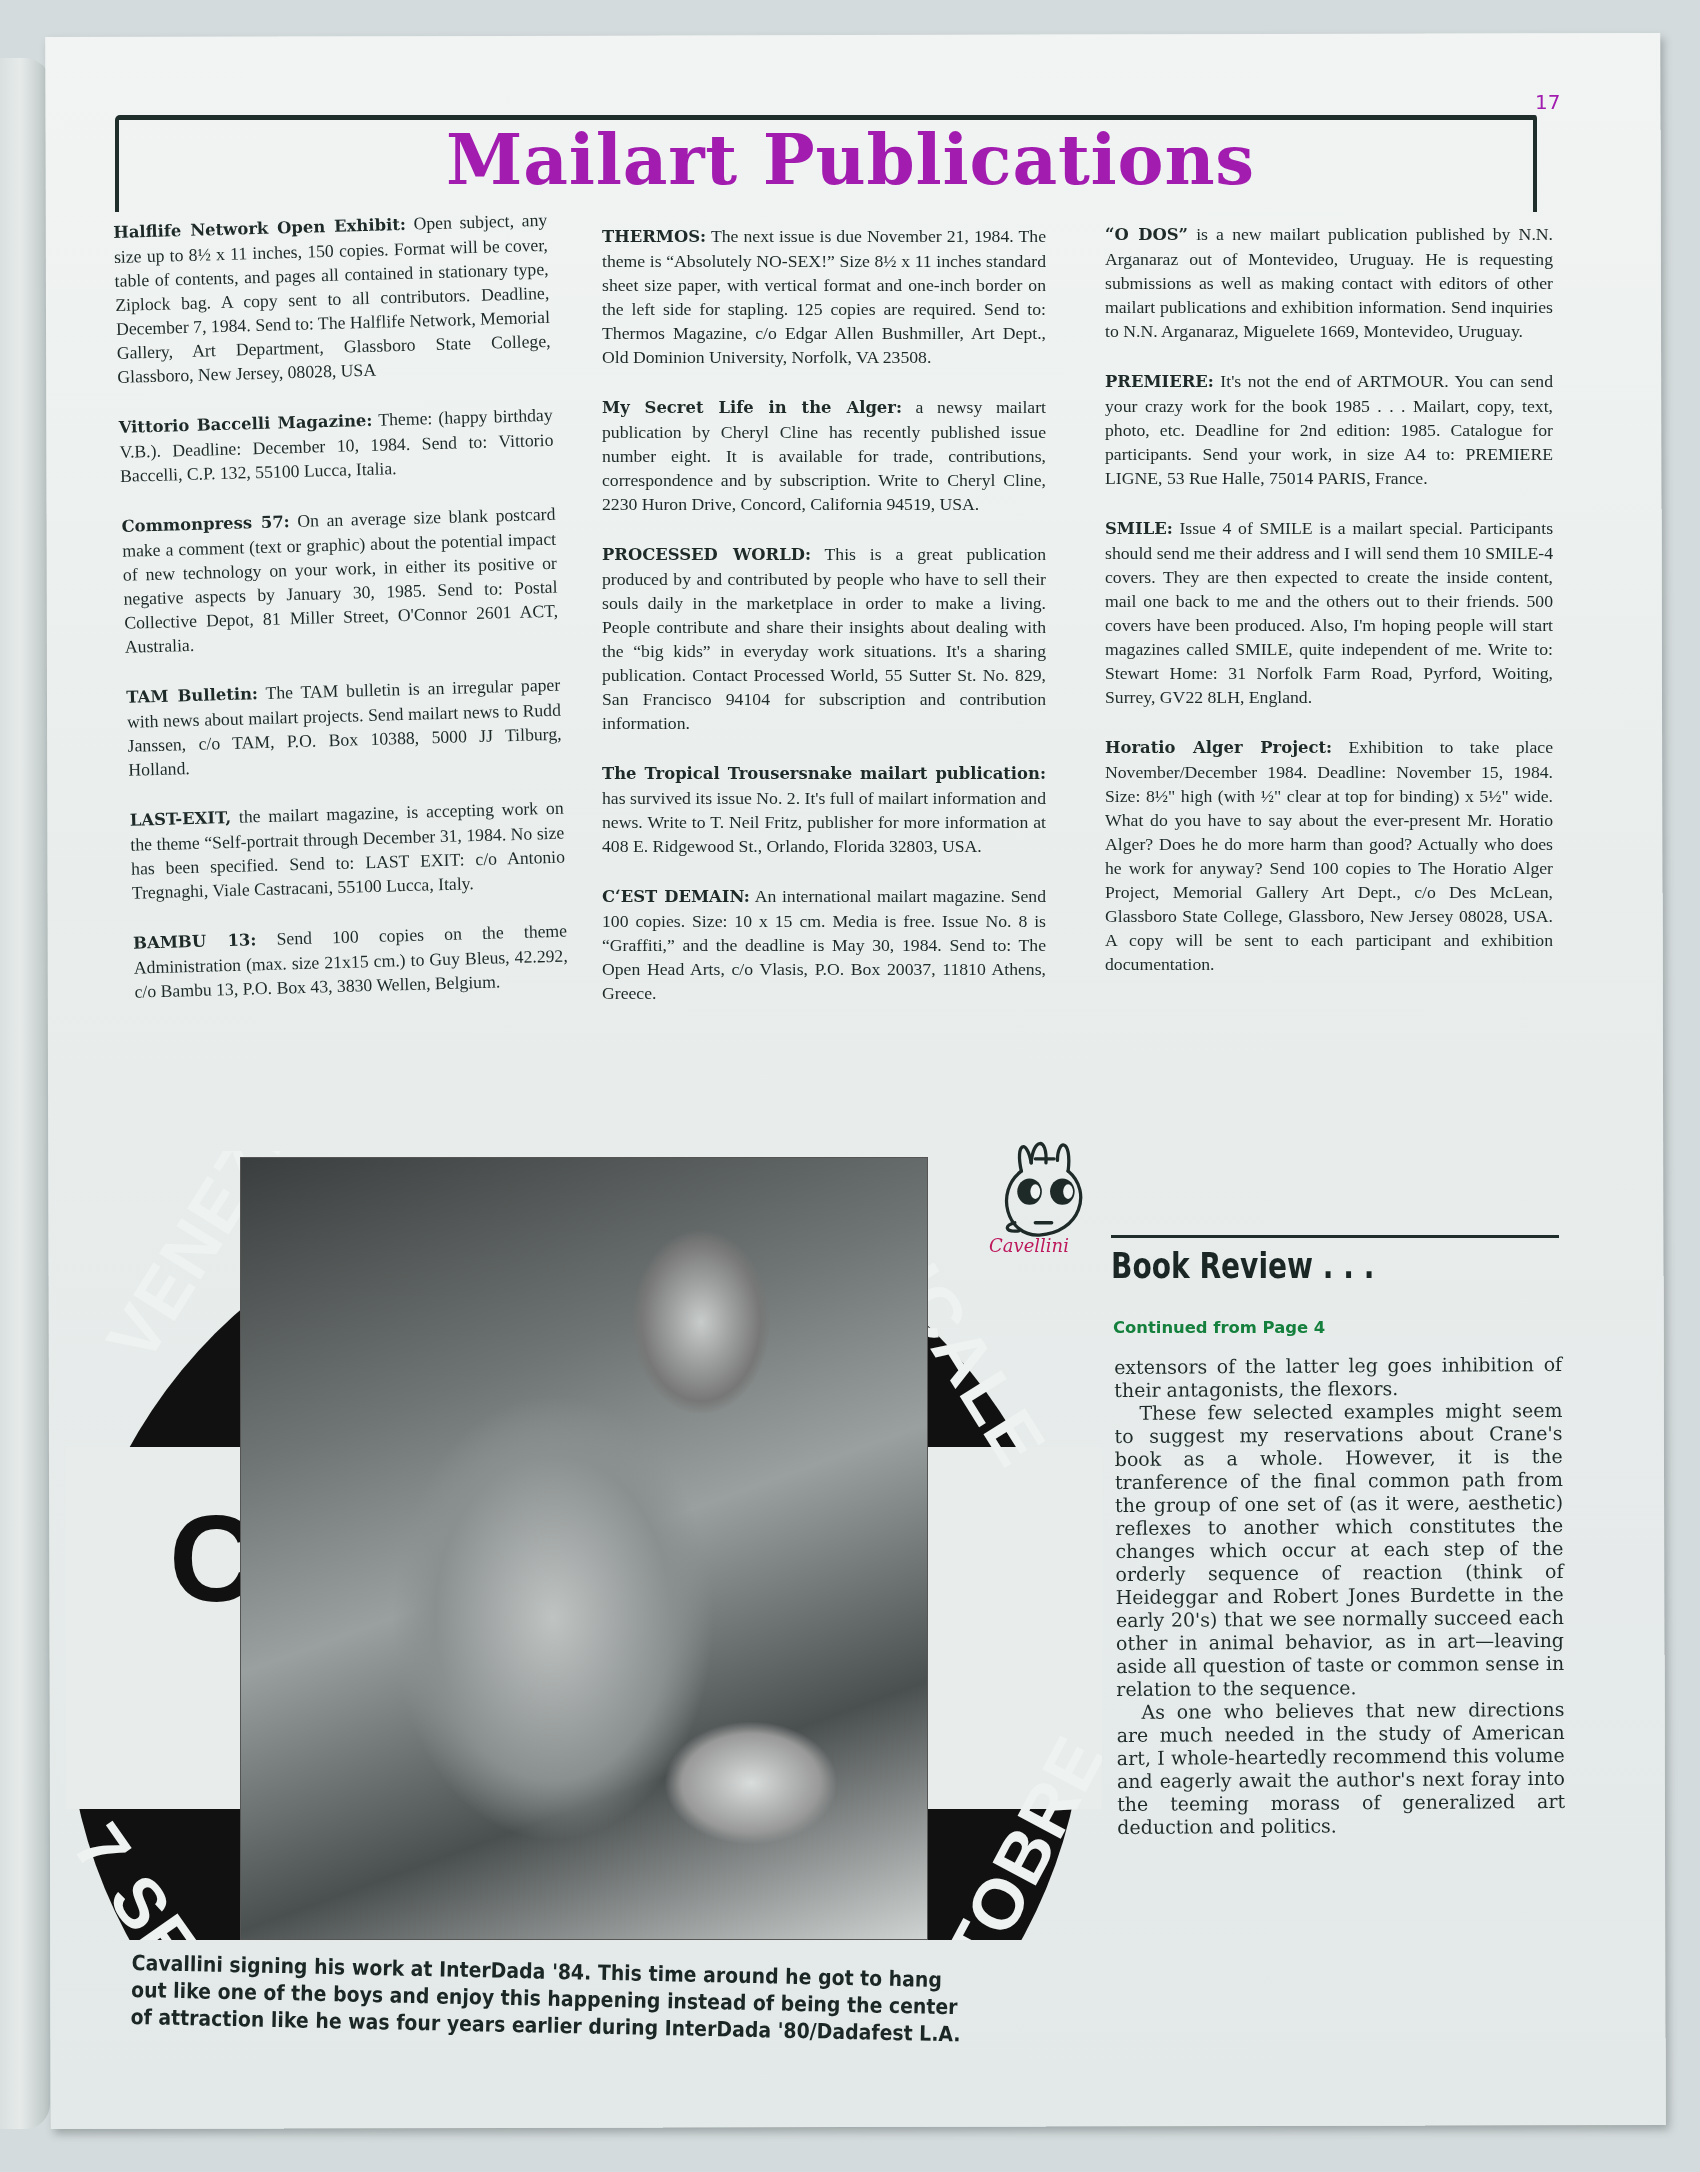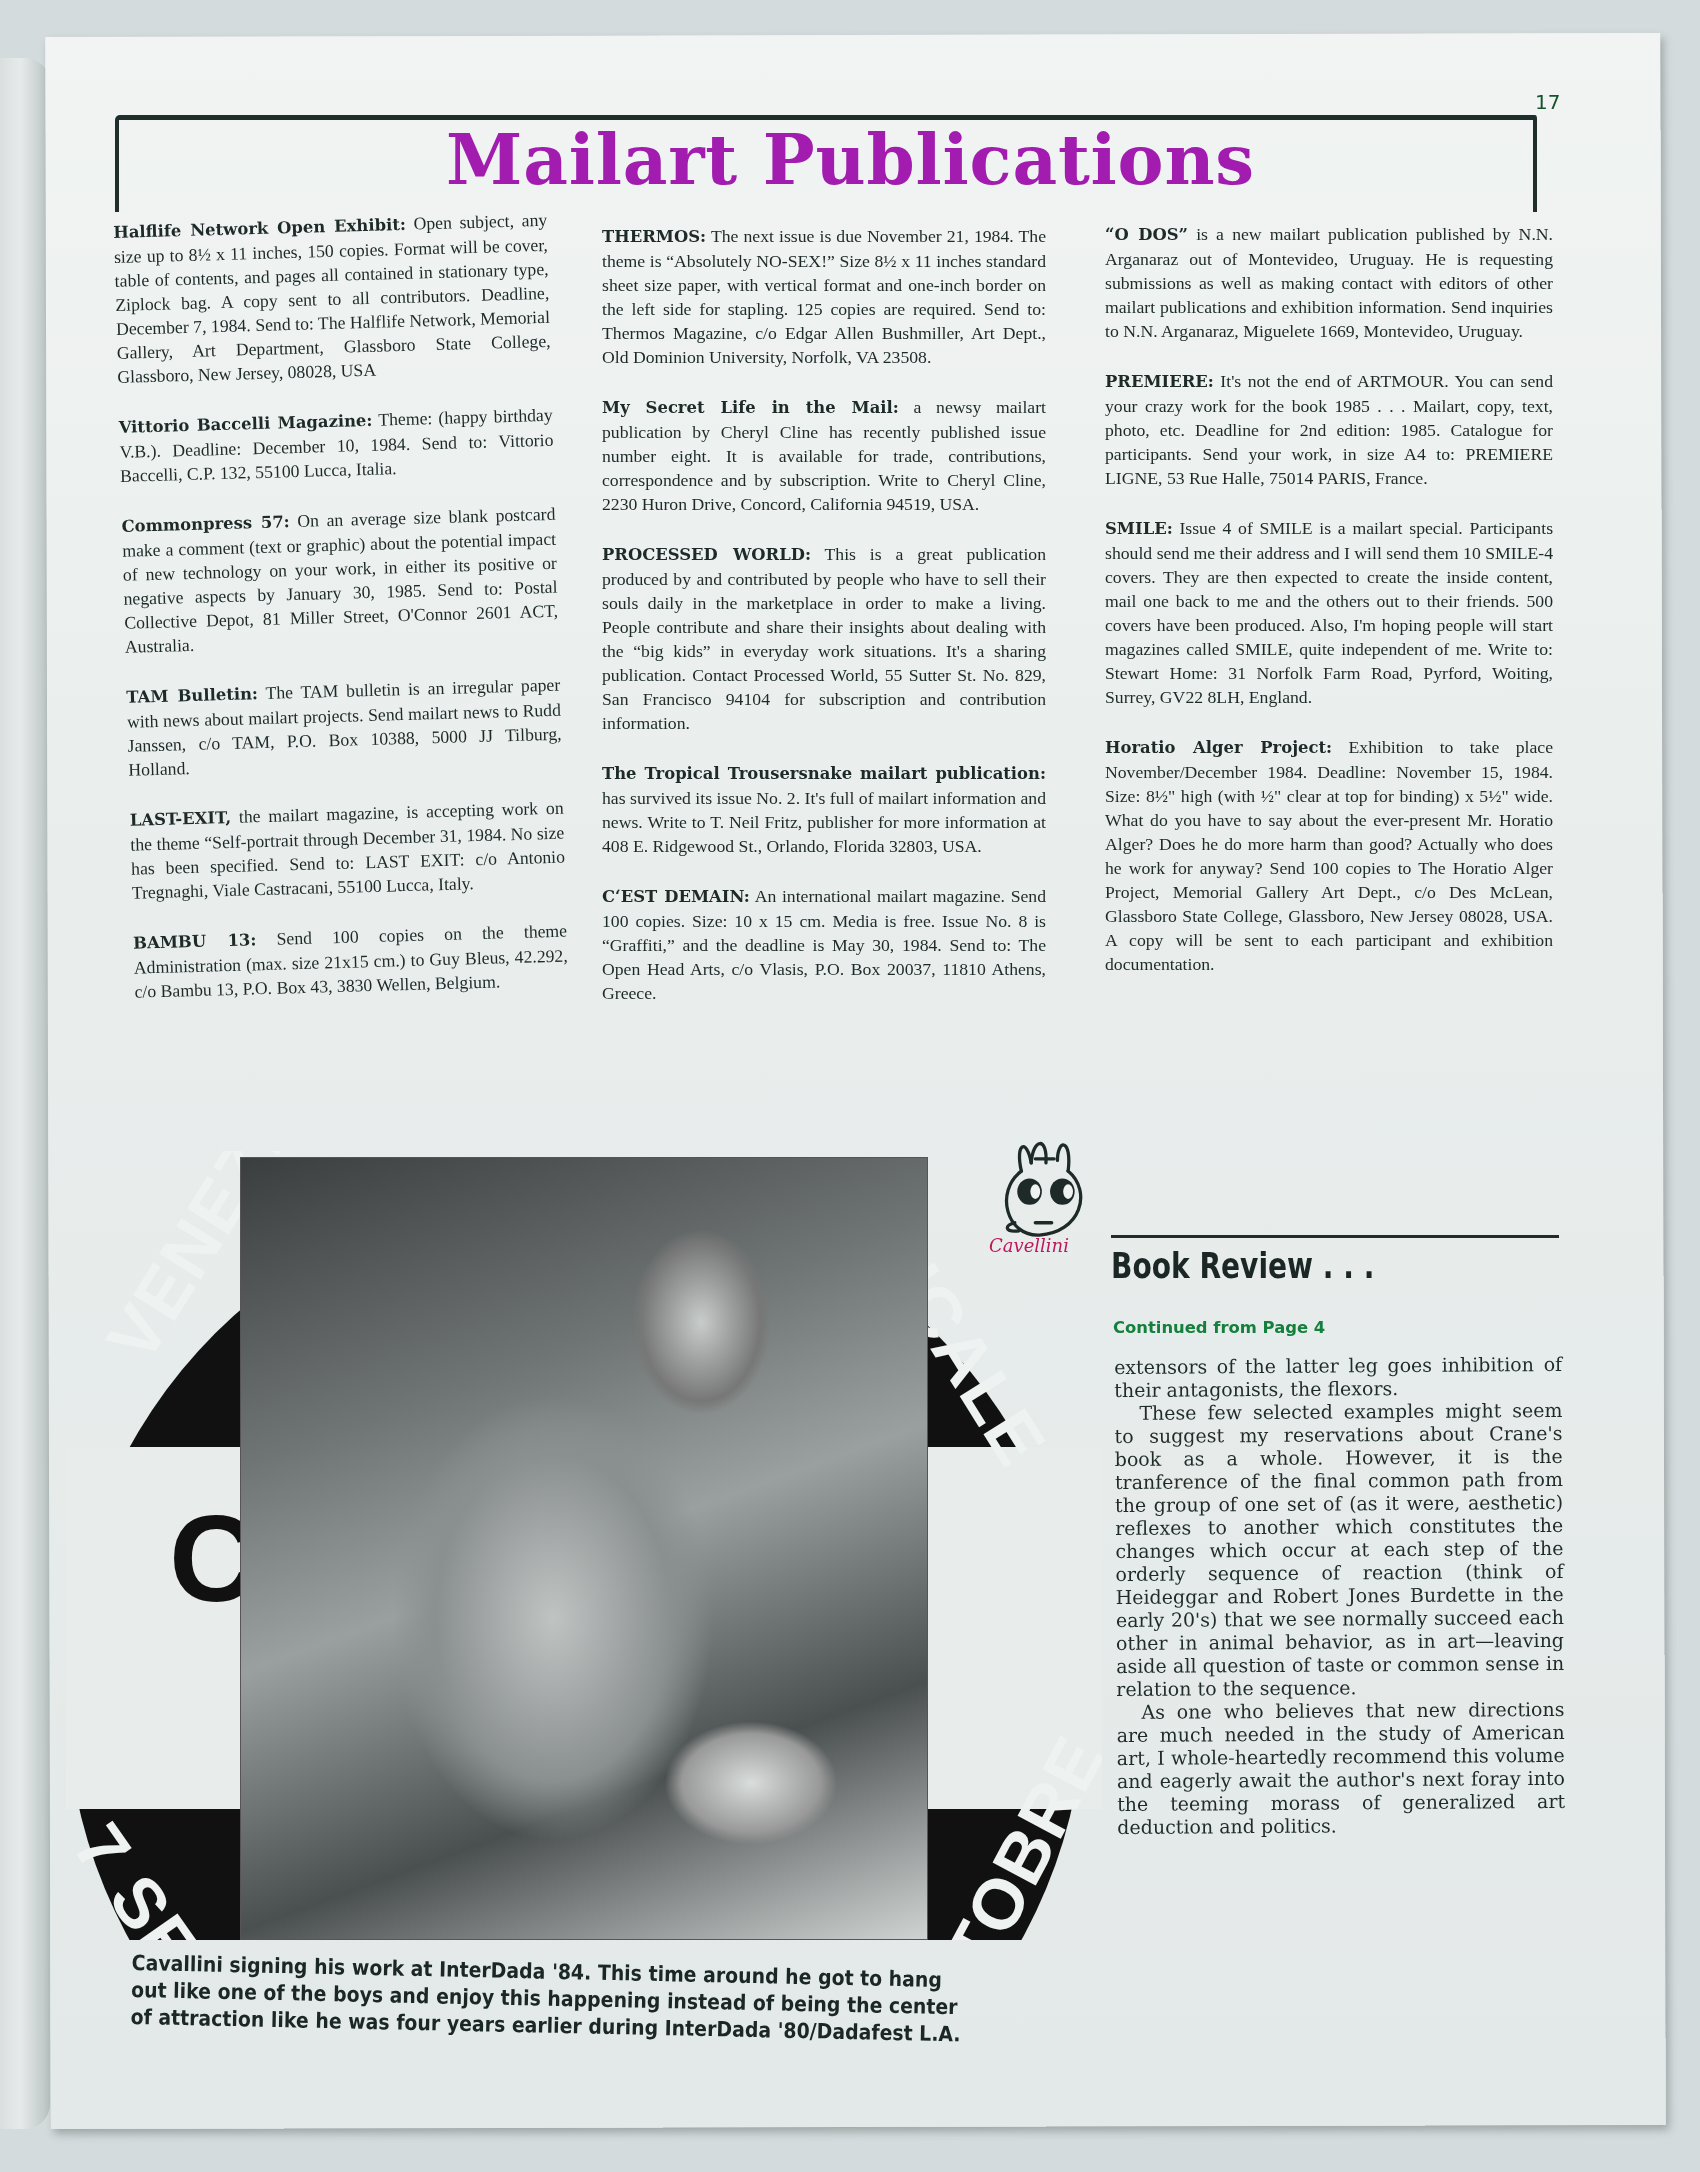--- a/index.html
+++ b/index.html
@@ -16,21 +16,21 @@
     border-radius: 0 25px 25px 0;
   }
   .page {
     position: absolute; left: 48px; top: 35px; width: 1615px; height: 2092px;
     background: linear-gradient(180deg, #f1f4f3 0%, #e9eeed 40%, #e3e9e8 100%);
     box-shadow: 3.3px 5px 8.2px rgba(60,70,70,0.35);
     transform: rotate(-0.15deg);
   }
   .page-num {
     position: absolute; left: 1535px; top: 90px;
-    font-family: "DejaVu Sans", sans-serif; font-size: 20px; color: #14532d;
+    font-family: "DejaVu Sans", sans-serif; font-size: 20px; color: #a21caf;
   }
   .title-frame {
     position: absolute; left: 115px; top: 115px; width: 1414px; height: 92px;
     border-top: 5px solid #1f2e2b; border-left: 4.1px solid #1f2e2b; border-right: 4.1px solid #1f2e2b;
     border-radius: 5px 3.3px 0 0;
   }
   .title {
     position: absolute; left: 0; right: 0; top: 119px; text-align: center;
     font-family: "DejaVu Serif", serif; font-weight: bold; font-size: 69px;
     letter-spacing: 0.8px; color: #a21caf; margin: 0;
@@ -119,21 +119,21 @@
   <p class="entry"><b>Halflife Network Open Exhibit:</b> <span>Open subject, any size up to 8½ x 11 inches, 150 copies. Format will be cover, table of contents, and pages all contained in stationary type, Ziplock bag. A copy sent to all contributors. Deadline, December 7, 1984. Send to: The Halflife Network, Memorial Gallery, Art Department, Glassboro State College, Glassboro, New Jersey, 08028, USA</span></p>
   <p class="entry"><b>Vittorio Baccelli Magazine:</b> <span>Theme: (happy birthday V.B.). Deadline: December 10, 1984. Send to: Vittorio Baccelli, C.P. 132, 55100 Lucca, Italia.</span></p>
   <p class="entry"><b>Commonpress 57:</b> <span>On an average size blank postcard make a comment (text or graphic) about the potential impact of new technology on your work, in either its positive or negative aspects by January 30, 1985. Send to: Postal Collective Depot, 81 Miller Street, O'Connor 2601 ACT, Australia.</span></p>
   <p class="entry"><b>TAM Bulletin:</b> <span>The TAM bulletin is an irregular paper with news about mailart projects. Send mailart news to Rudd Janssen, c/o TAM, P.O. Box 10388, 5000 JJ Tilburg, Holland.</span></p>
   <p class="entry"><b>LAST-EXIT,</b> <span>the mailart magazine, is accepting work on the theme “Self-portrait through December 31, 1984. No size has been specified. Send to: LAST EXIT: c/o Antonio Tregnaghi, Viale Castracani, 55100 Lucca, Italy.</span></p>
   <p class="entry"><b>BAMBU 13:</b> <span>Send 100 copies on the theme Administration (max. size 21x15 cm.) to Guy Bleus, 42.292, c/o Bambu 13, P.O. Box 43, 3830 Wellen, Belgium.</span></p>
 </div>
 
 <div class="col col2">
   <p class="entry"><b>THERMOS:</b> <span>The next issue is due November 21, 1984. The theme is “Absolutely NO-SEX!” Size 8½ x 11 inches standard sheet size paper, with vertical format and one-inch border on the left side for stapling. 125 copies are required. Send to: Thermos Magazine, c/o Edgar Allen Bushmiller, Art Dept., Old Dominion University, Norfolk, VA 23508.</span></p>
-  <p class="entry"><b>My Secret Life in the Mail:</b> <span>a newsy mailart publication by Cheryl Cline has recently published issue number eight. It is available for trade, contributions, correspondence and by subscription. Write to Cheryl Cline, 2230 Huron Drive, Concord, California 94519, USA.</span></p>
+  <p class="entry"><b>My Secret Life in the Alger:</b> <span>a newsy mailart publication by Cheryl Cline has recently published issue number eight. It is available for trade, contributions, correspondence and by subscription. Write to Cheryl Cline, 2230 Huron Drive, Concord, California 94519, USA.</span></p>
   <p class="entry"><b>PROCESSED WORLD:</b> <span>This is a great publication produced by and contributed by people who have to sell their souls daily in the marketplace in order to make a living. People contribute and share their insights about dealing with the “big kids” in everyday work situations. It's a sharing publication. Contact Processed World, 55 Sutter St. No. 829, San Francisco 94104 for subscription and contribution information.</span></p>
   <p class="entry"><b>The Tropical Trousersnake mailart publication:</b> <span>has survived its issue No. 2. It's full of mailart information and news. Write to T. Neil Fritz, publisher for more information at 408 E. Ridgewood St., Orlando, Florida 32803, USA.</span></p>
   <p class="entry"><b>C‘EST DEMAIN:</b> <span>An international mailart magazine. Send 100 copies. Size: 10 x 15 cm. Media is free. Issue No. 8 is “Graffiti,” and the deadline is May 30, 1984. Send to: The Open Head Arts, c/o Vlasis, P.O. Box 20037, 11810 Athens, Greece.</span></p>
 </div>
 
 <div class="col col3">
   <p class="entry"><b>“O DOS”</b> <span>is a new mailart publication published by N.N. Arganaraz out of Montevideo, Uruguay. He is requesting submissions as well as making contact with editors of other mailart publications and exhibition information. Send inquiries to N.N. Arganaraz, Miguelete 1669, Montevideo, Uruguay.</span></p>
   <p class="entry"><b>PREMIERE:</b> <span>It's not the end of ARTMOUR. You can send your crazy work for the book 1985 . . . Mailart, copy, text, photo, etc. Deadline for 2nd edition: 1985. Catalogue for participants. Send your work, in size A4 to: PREMIERE LIGNE, 53 Rue Halle, 75014 PARIS, France.</span></p>
   <p class="entry"><b>SMILE:</b> <span>Issue 4 of SMILE is a mailart special. Participants should send me their address and I will send them 10 SMILE-4 covers. They are then expected to create the inside content, mail one back to me and the others out to their friends. 500 covers have been produced. Also, I'm hoping people will start magazines called SMILE, quite independent of me. Write to: Stewart Home: 31 Norfolk Farm Road, Pyrford, Woiting, Surrey, GV22 8LH, England.</span></p>
   <p class="entry"><b>Horatio Alger Project:</b> <span>Exhibition to take place November/December 1984. Deadline: November 15, 1984. Size: 8½" high (with ½" clear at top for binding) x 5½" wide. What do you have to say about the ever-present Mr. Horatio Alger? Does he do more harm than good? Actually who does he work for anyway? Send 100 copies to The Horatio Alger Project, Memorial Gallery Art Dept., c/o Des McLean, Glassboro State College, Glassboro, New Jersey 08028, USA. A copy will be sent to each participant and exhibition documentation.</span></p>

